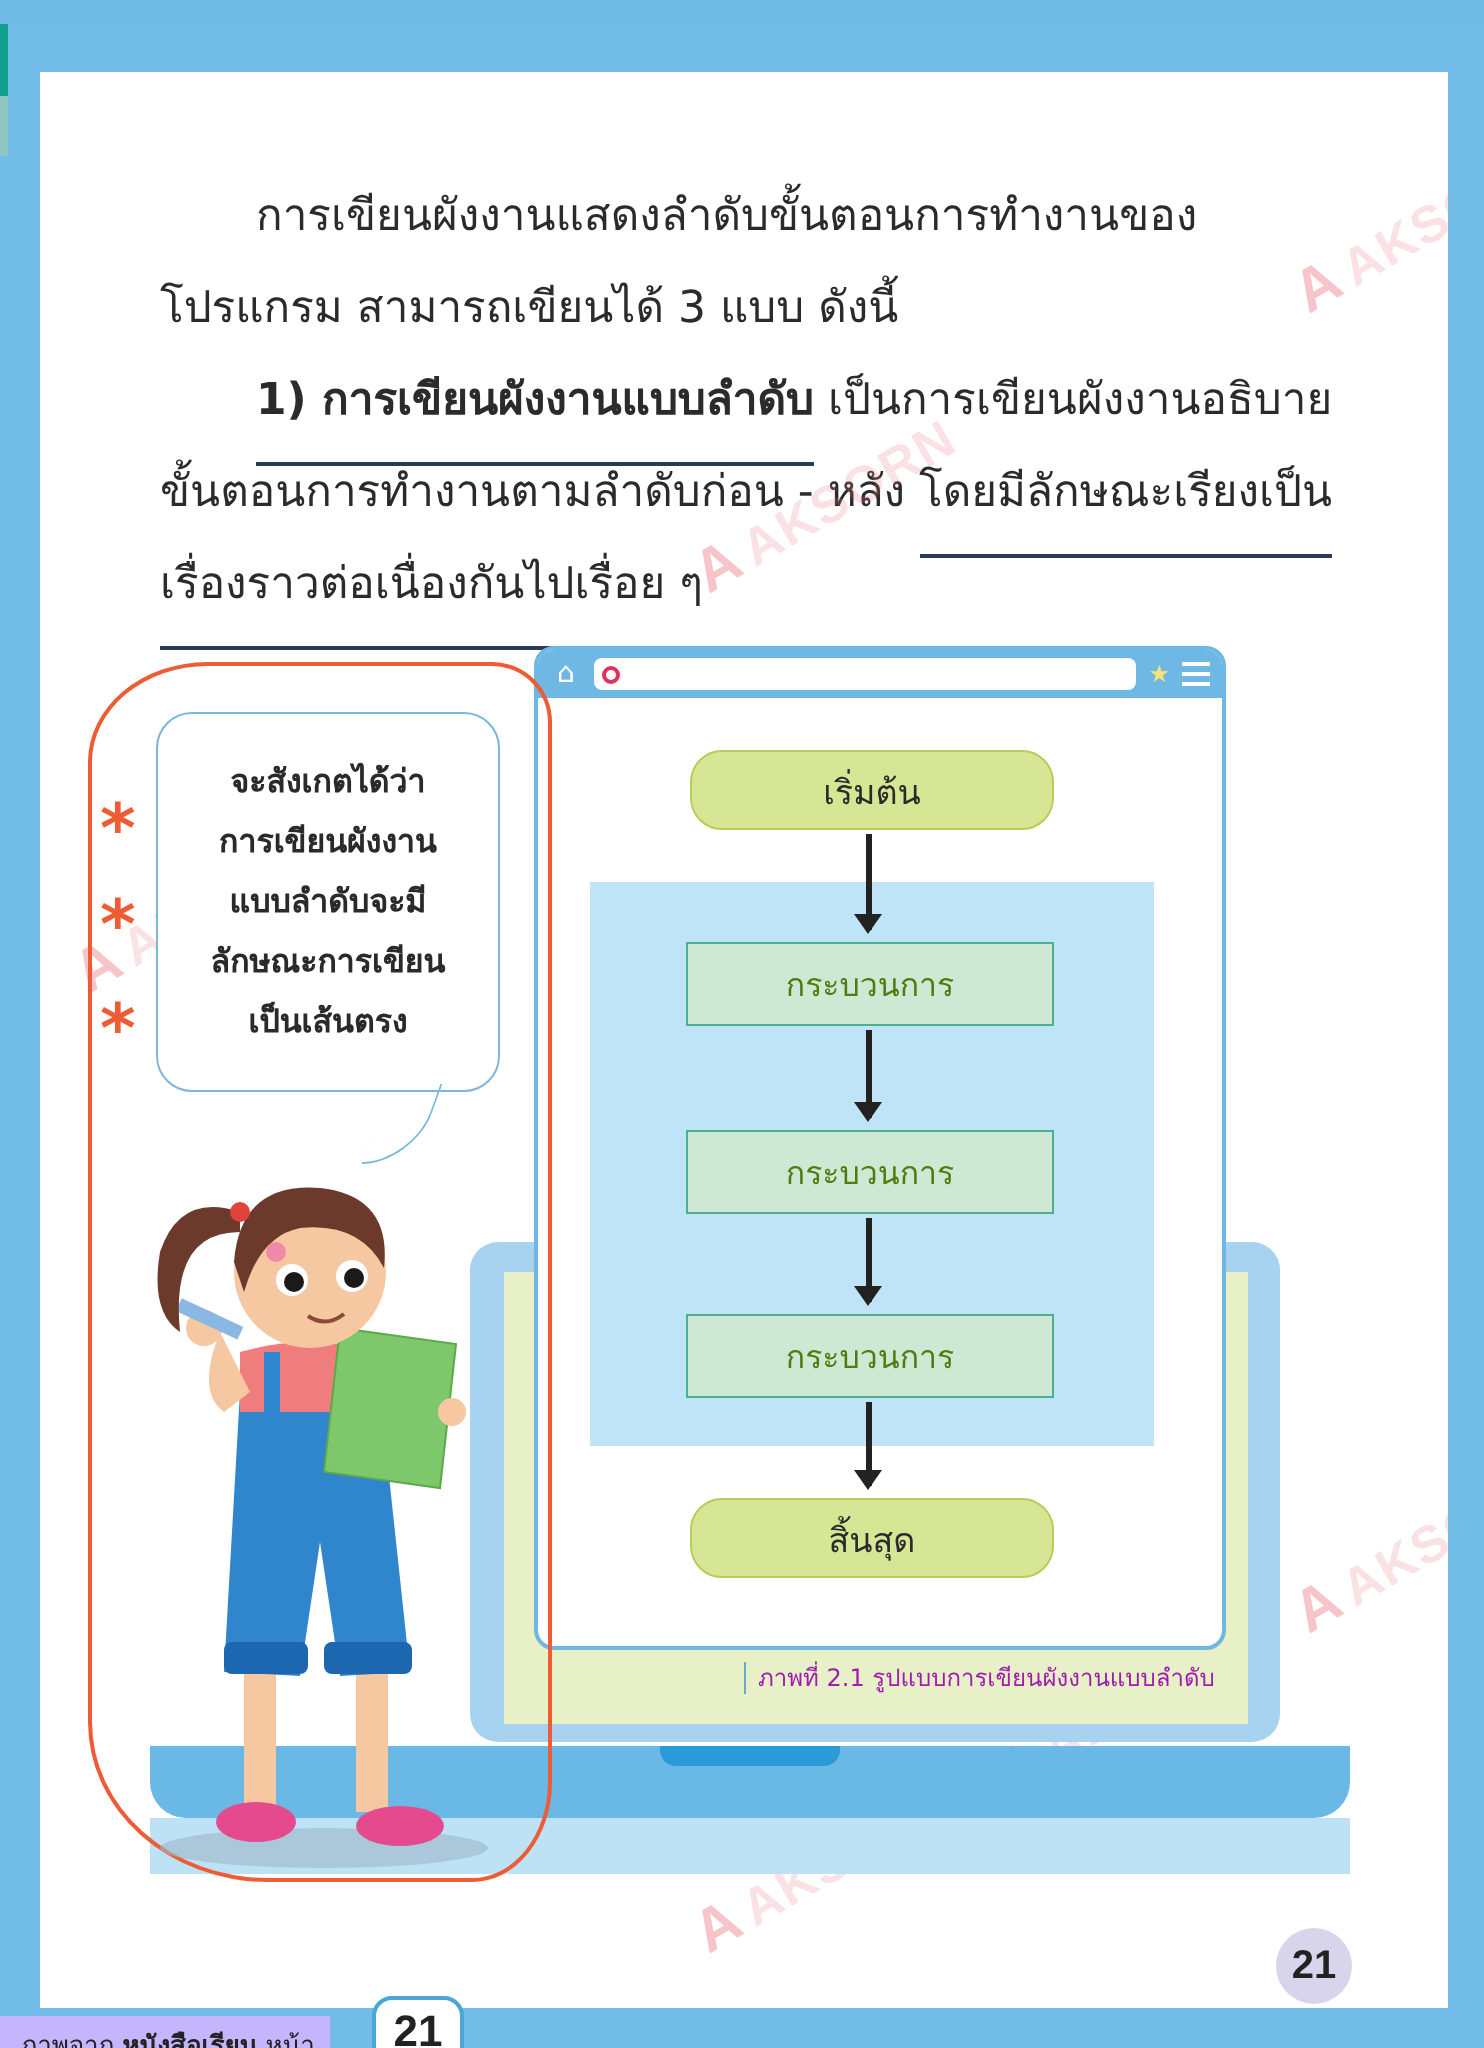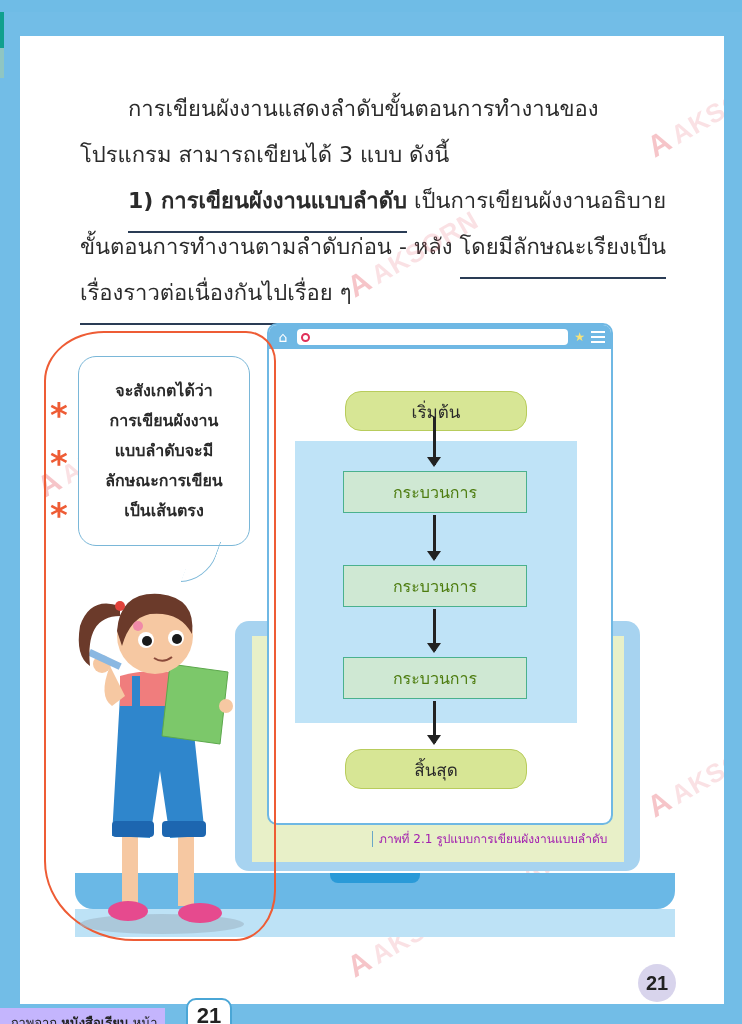--- a/index.html
+++ b/index.html
@@ -33,21 +33,21 @@
   .browser { position: absolute; left: 247px; top: 287px; width: 346px; height: 502px; background: #ffffff; border: 2px solid #6fb8e4; border-radius: 10px; overflow: hidden; }
   .browser-bar { height: 24px; background: #6fb8e4; display: flex; align-items: center; padding: 0 6px; gap: 6px; }
   .home-icon { width: 16px; height: 16px; color: #fff; font-size: 14px; line-height: 16px; text-align: center; }
   .address { flex: 1; height: 16px; background: #fff; border-radius: 4px; display: flex; align-items: center; padding-left: 4px; }
   .search-icon { width: 9px; height: 9px; border: 2px solid #e0325a; border-radius: 50%; }
   .star-icon { color: #f7e37a; font-size: 12px; }
   .menu-icon { width: 14px; display: flex; flex-direction: column; gap: 3px; }
   .menu-icon span { display: block; height: 2px; background: #fff; }
 
   .terminal { position: absolute; left: 76px; width: 182px; height: 40px; background: #d7e695; border: 1.5px solid #b8cc5c; border-radius: 16px; display: flex; align-items: center; justify-content: center; font-size: 17px; color: #2a2a2a; }
-  .t-start { top: 50px; margin-top: 16px; }
+  .t-start { top: 50px; }
   .t-end { top: 424px; }
   .proc-area { position: absolute; left: 26px; top: 116px; width: 282px; height: 282px; background: #bfe3f7; }
   .process { position: absolute; left: 74px; width: 184px; height: 42px; background: #cfe8d3; border: 1.5px solid #4ab18e; display: flex; align-items: center; justify-content: center; font-size: 16px; color: #4d7c0f; }
   .pr1 { top: 146px; } .pr2 { top: 240px; } .pr3 { top: 332px; }
   .arrow { position: absolute; left: 164px; width: 3px; background: #222; }
   .arrow::after { content: ""; position: absolute; left: -6px; bottom: -2px; border-left: 7.5px solid transparent; border-right: 7.5px solid transparent; border-top: 10px solid #222; }
   .a1 { top: 92px; height: 48px; }
   .a2 { top: 190px; height: 44px; }
   .a3 { top: 284px; height: 42px; }
   .a4 { top: 376px; height: 42px; }

